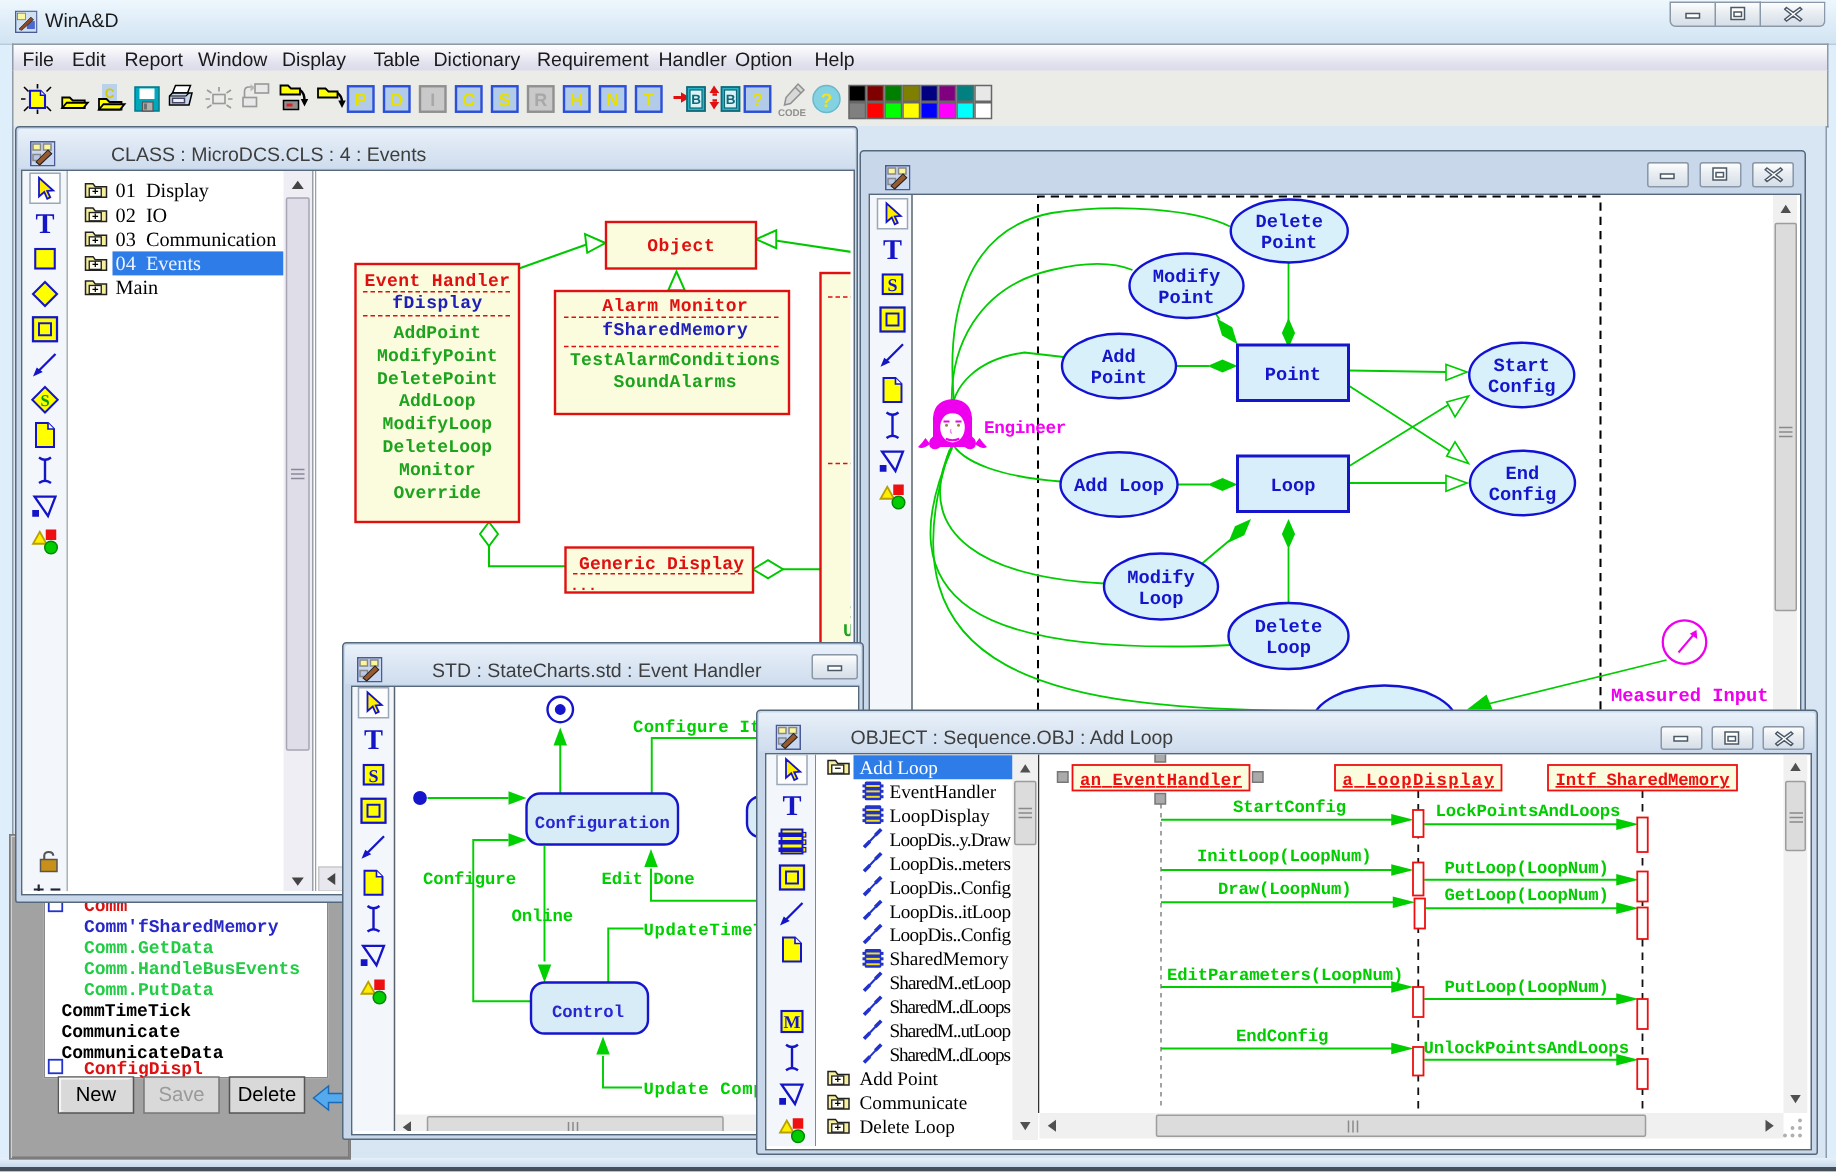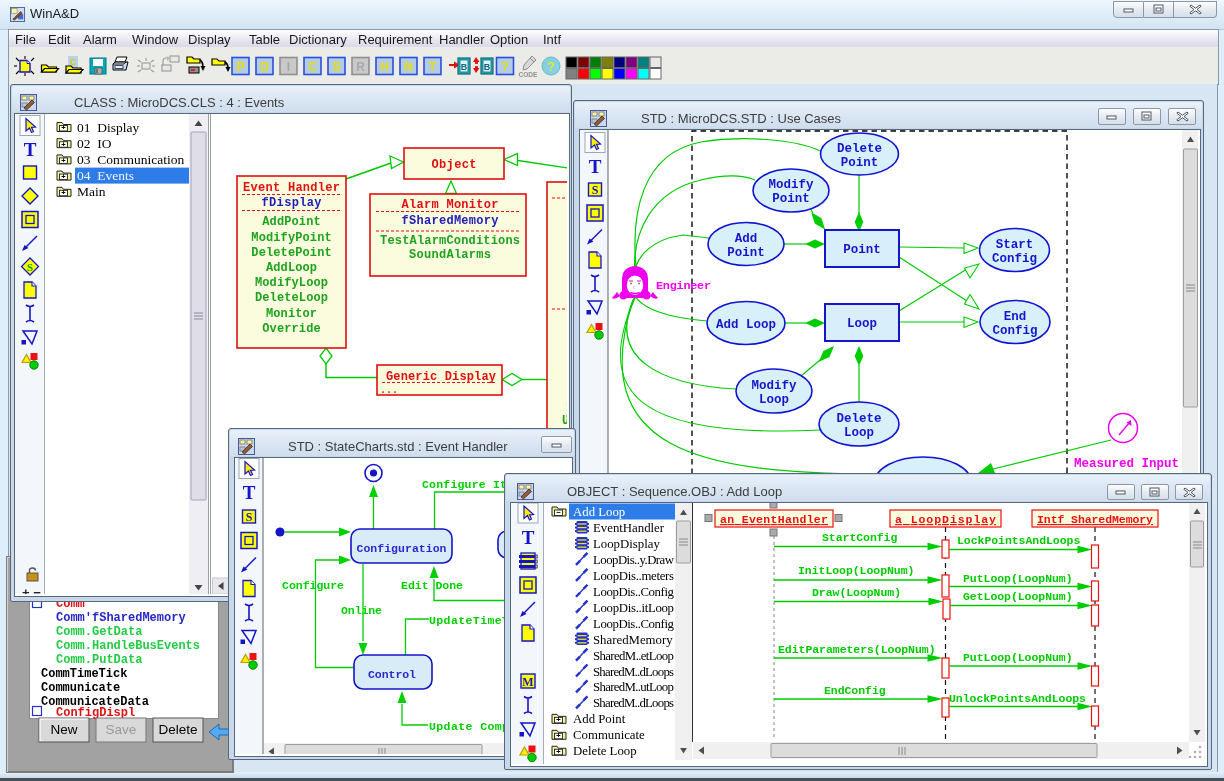--- a/index.html
+++ b/index.html
@@ -49,29 +49,29 @@
         <svg width="13" height="11" viewBox="0 0 13 11">
           <path d="M2 1 L6.5 4.2 L11 1 L12.2 2.2 L8 5.5 L12.2 8.8 L11 10 L6.5 6.8 L2 10 L0.8 8.8 L5 5.5 L0.8 2.2 Z" fill="#fff" stroke="#4b5866" stroke-width="1"></path>
         </svg>
       </div>
  </div>
 </div>
 <div id="menubar" class="abs"></div>
 <div class="abs" style="left:8px;top:29px;width:1208px;height:18px;">
  <span class="menuitem" style="left:7px">File</span>
  <span class="menuitem" style="left:40px">Edit</span>
- <span class="menuitem" style="left:75px">Alarm</span>
+ <span class="menuitem" style="left:75px">Report</span>
  <span class="menuitem" style="left:124px">Window</span>
  <span class="menuitem" style="left:180px">Display</span>
  <span class="menuitem" style="left:241px">Table</span>
  <span class="menuitem" style="left:281px">Dictionary</span>
  <span class="menuitem" style="left:350px">Requirement</span>
  <span class="menuitem" style="left:431px">Handler</span>
  <span class="menuitem" style="left:482px">Option</span>
- <span class="menuitem" style="left:535px">Intf</span>
+ <span class="menuitem" style="left:535px">Help</span>
 </div>
 <div id="toolbar" class="abs"></div>
 <svg id="tbicons" class="abs" style="left:8px;top:47px" width="1208" height="37" viewBox="8 47 1208 37">
     <g transform="translate(17,57)">
       <g stroke="#000" stroke-width="1.1">
 <line x1="-1" y1="1" x2="2" y2="4"></line>
         <line x1="8" y1="-1" x2="8" y2="2"></line>
         <line x1="17" y1="1" x2="14" y2="4"></line>
         <line x1="-3" y1="9" x2="0" y2="9"></line>
         <line x1="-1" y1="17" x2="2" y2="14"></line>
@@ -353,23 +353,20 @@
         <text x="565" y="411" fill="#1ea31e">I</text>
         <text x="561" y="423" fill="#1ea31e">Ur</text>
       </g>
 
   <rect x="211.5" y="577" width="17" height="16" fill="#e9e7ee" stroke="#c8c8cc"></rect>
   <path d="M222.5 581 L222.5 589 L217 585 Z" fill="#444"></path>
  </svg>
 </div>
 
 <div class="win" style="left:573px;top:100px;width:631px;height:640px;">
- <div class="wtitle">
-      <span class="ttext" style="left:38px">STD : MicroDCS.STD : Use Cases</span>
-    </div>
  <svg class="wicon" style="left:16px;top:9px" width="17" height="17" viewBox="0 0 17 17">
       <rect x="0.5" y="0.5" width="16" height="16" fill="#c8d8f0" stroke="#4a5a96"></rect>
       <rect x="2" y="2" width="5" height="4" fill="#fbf69a" stroke="#888"></rect>
       <rect x="9" y="2" width="5" height="4" fill="#fbf69a" stroke="#888"></rect>
       <rect x="2" y="9" width="5" height="4" fill="#b8c8e8" stroke="#888"></rect>
       <path d="M4 14 L12 6 L14.5 8.5 L6.5 16 Z" fill="#9a5a30" stroke="#222" stroke-width="0.7"></path>
     </svg>
  <div class="abs" style="left:524px;top:7px;display:flex;gap:7px;">
   <div class="wbtn" style="width:26px;border-radius:2px">
         <svg width="12" height="10">

